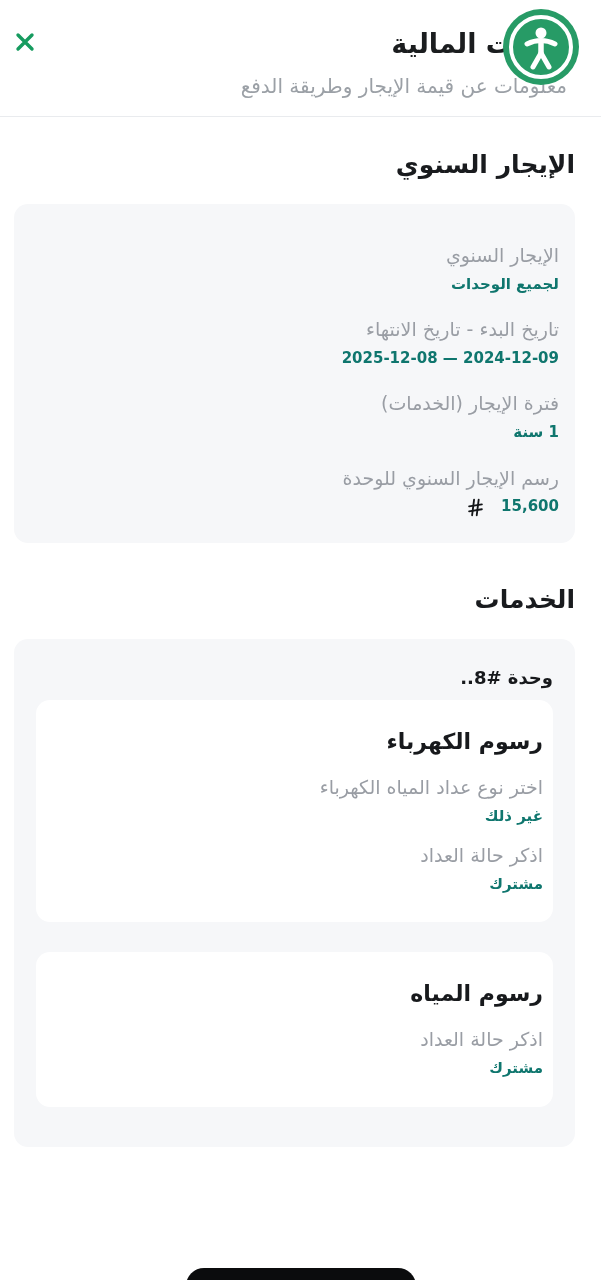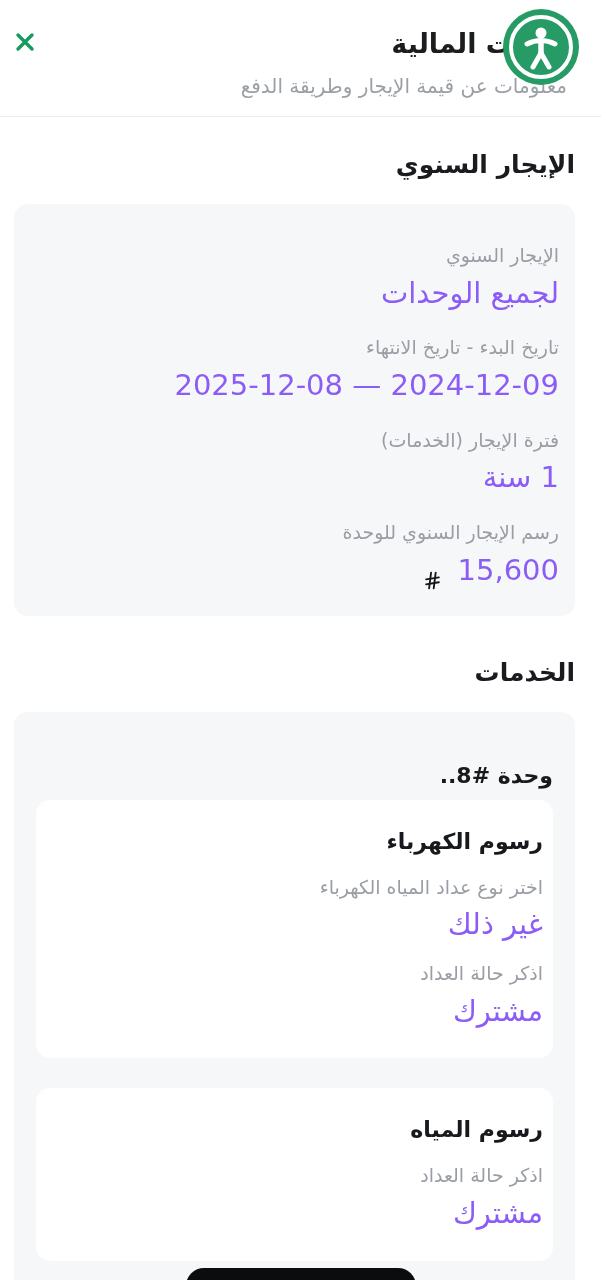--- a/index.html
+++ b/index.html
@@ -41,26 +41,26 @@
   .heading-rent { margin-top:33px; }
   .heading-services { margin-top:42px; }
   .card {
     background:#f6f7f9; border-radius:14px; margin-top:25px;
   }
   .card-rent { padding:40px 16px 26px 16px; }
   .card-services { padding:28px 22px 40px 22px; }
   .field { text-align:right; }
   .field-label { font-size:19px; color:#999da4; line-height:1.25; }
   .field-value {
-    font-size:29px; font-weight:normal; color:#8b5cf6;
+    font-size:15px; font-weight:bold; color:#0f766e;
     margin-top:7px; line-height:1.3;
   }
   .field + .field { margin-top:24px; }
   .money { display:flex; align-items:flex-end; justify-content:flex-start; gap:17px; }
-  .unit-label { font-size:22px; font-weight:bold; color:#17191c; text-align:right;margin-top:23px; }
+  .unit-label { font-size:18px; font-weight:bold; color:#17191c; text-align:right; }
   .service-card {
     background:#ffffff; border-radius:14px;
     padding:29px 10px 28px 16px; margin-top:12px;
   }
   .service-card + .service-card { margin-top:30px; }
   .service-title {
     font-size:22px; font-weight:bold; color:#17191c;
     text-align:right; margin-bottom:22px;
   }
   .service-card .field + .field { margin-top:18px; }

